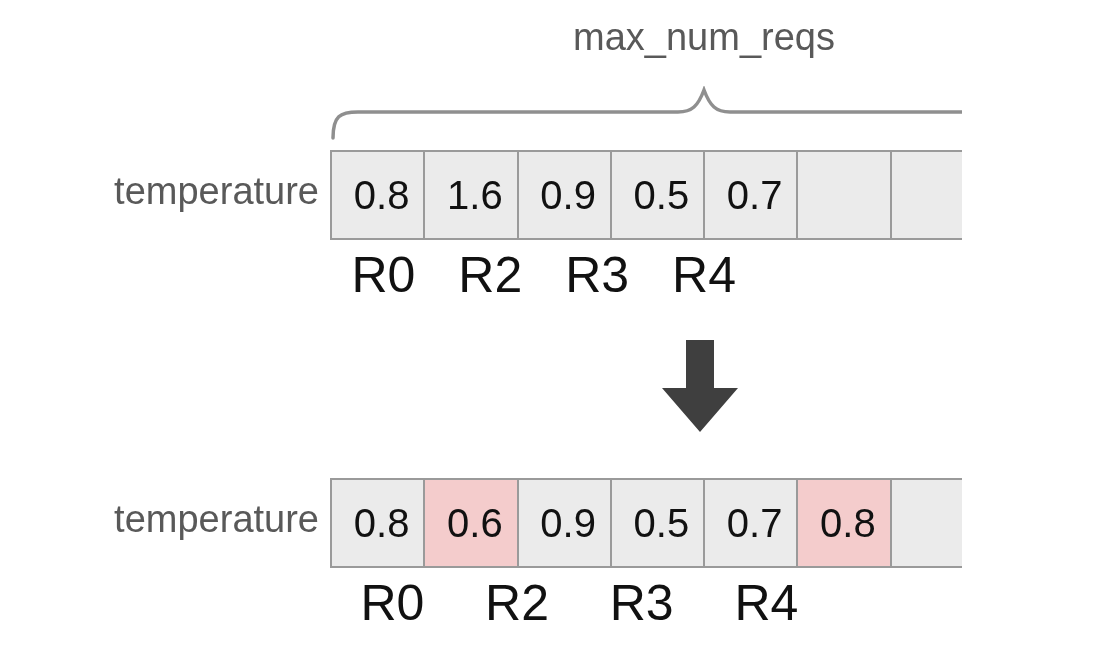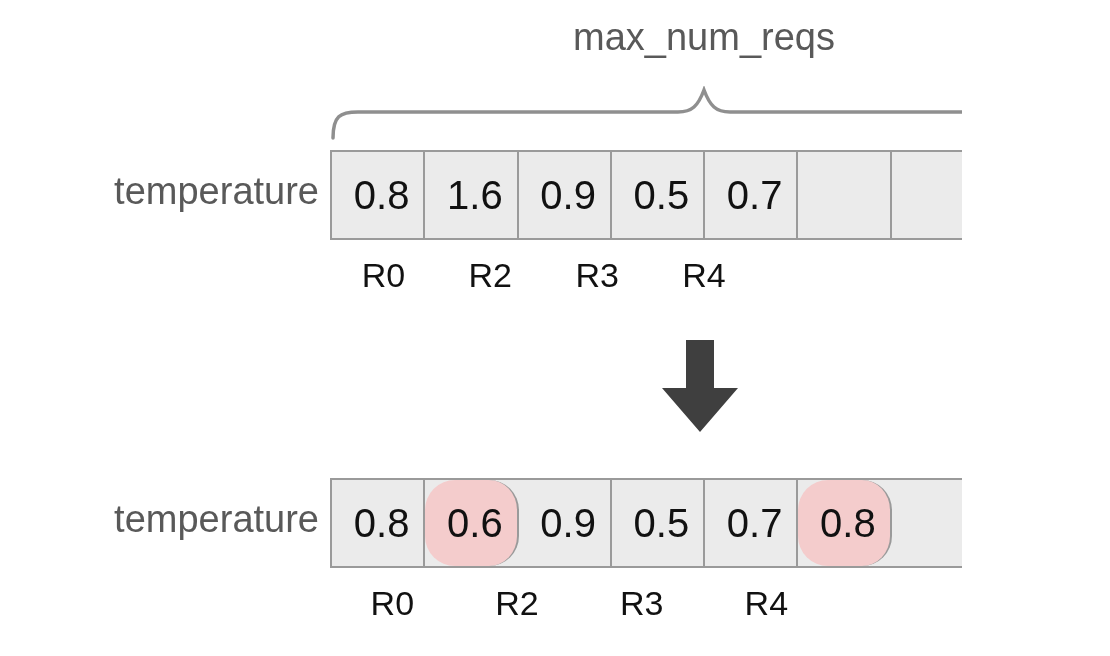--- a/index.html
+++ b/index.html
@@ -61,36 +61,36 @@
     border-right: 2px solid var(--cell-border);
     background: var(--cell-bg);
     display: flex;
     align-items: center;
     justify-content: center;
     font-size: 40px;
     color: var(--value-color);
     padding-left: 8px;
   }
   .cell:last-child { border-right: none; }
-  .cell.highlight { background: var(--cell-highlight); border-radius: 30px; }
+  .cell.highlight { background: var(--cell-highlight); }
   .labels-row {
     position: absolute;
     left: 330px;
     width: 748px;
     height: 46px;
     display: flex;
   }
   .labels-row.top-labels { top: 252px; }
   .labels-row.bottom-labels { top: 580px; }
   .label-slot {
     flex: 1 1 0;
     display: flex;
     align-items: center;
     justify-content: center;
-    font-size: 34px;
+    font-size: 50px;
     color: var(--value-color);
   }
   .arrow-svg {
     position: absolute;
     left: 662px;
     top: 340px;
     width: 76px;
     height: 92px;
   }
   .transition-text {

